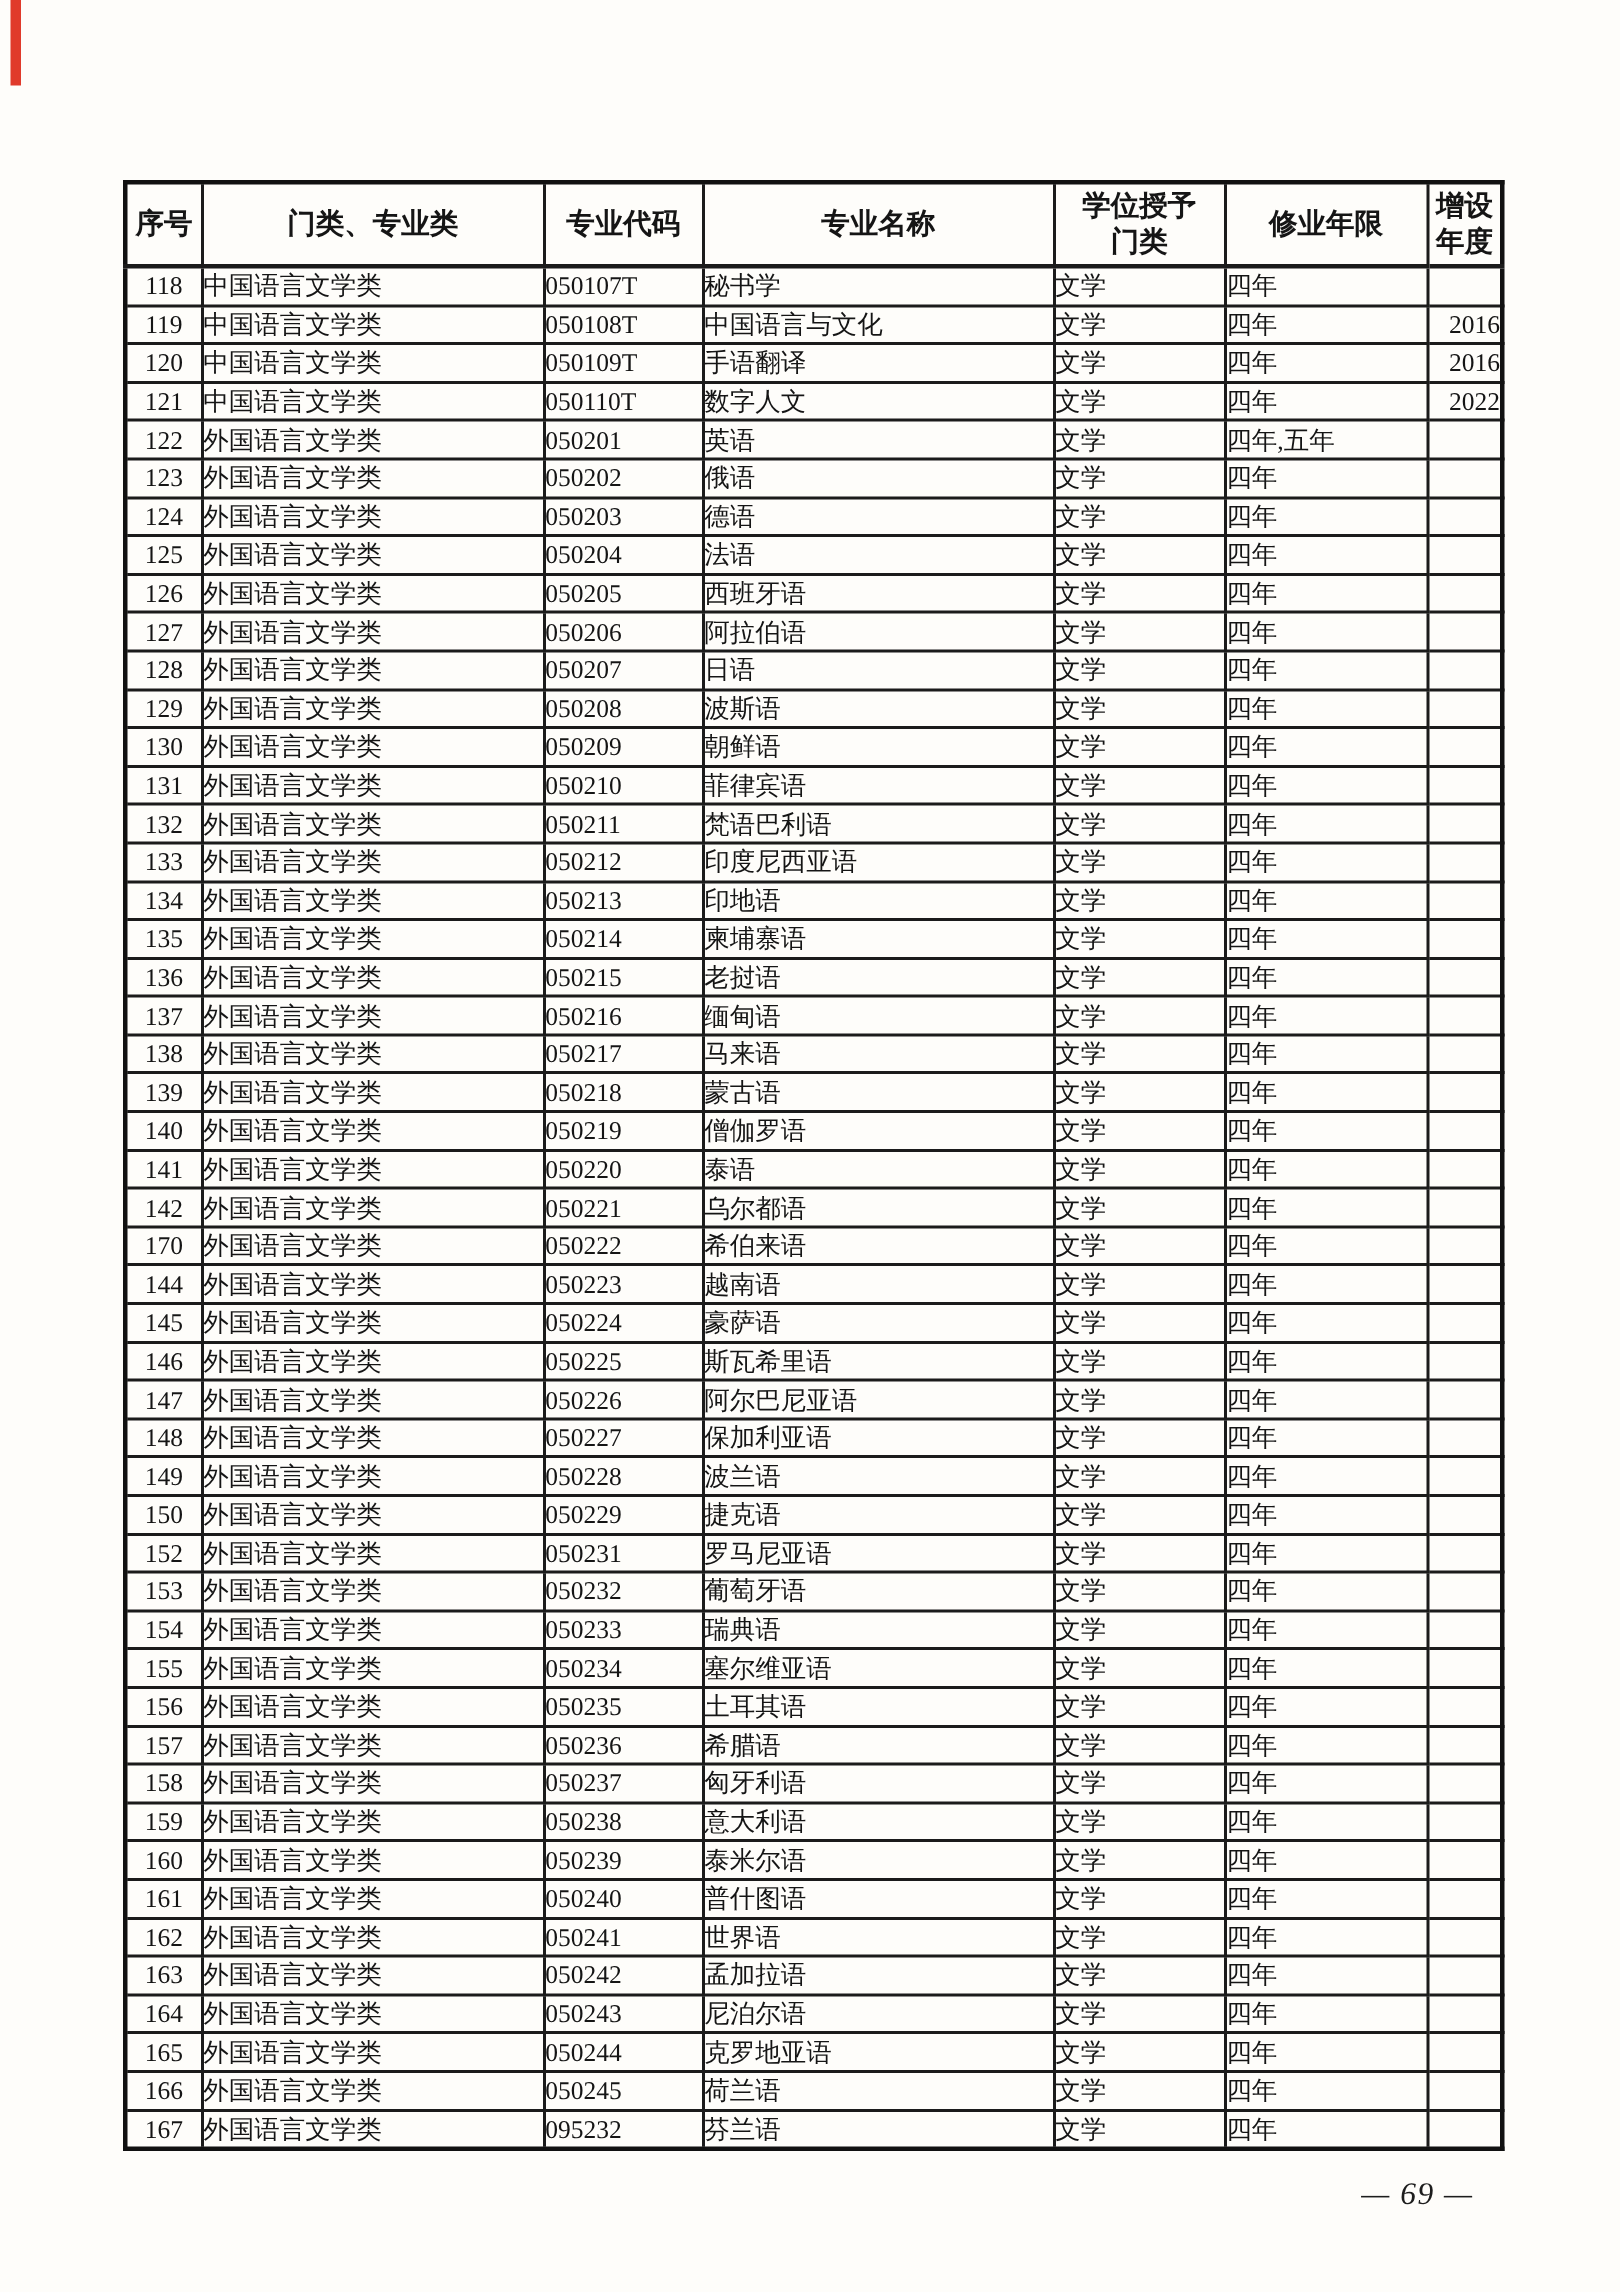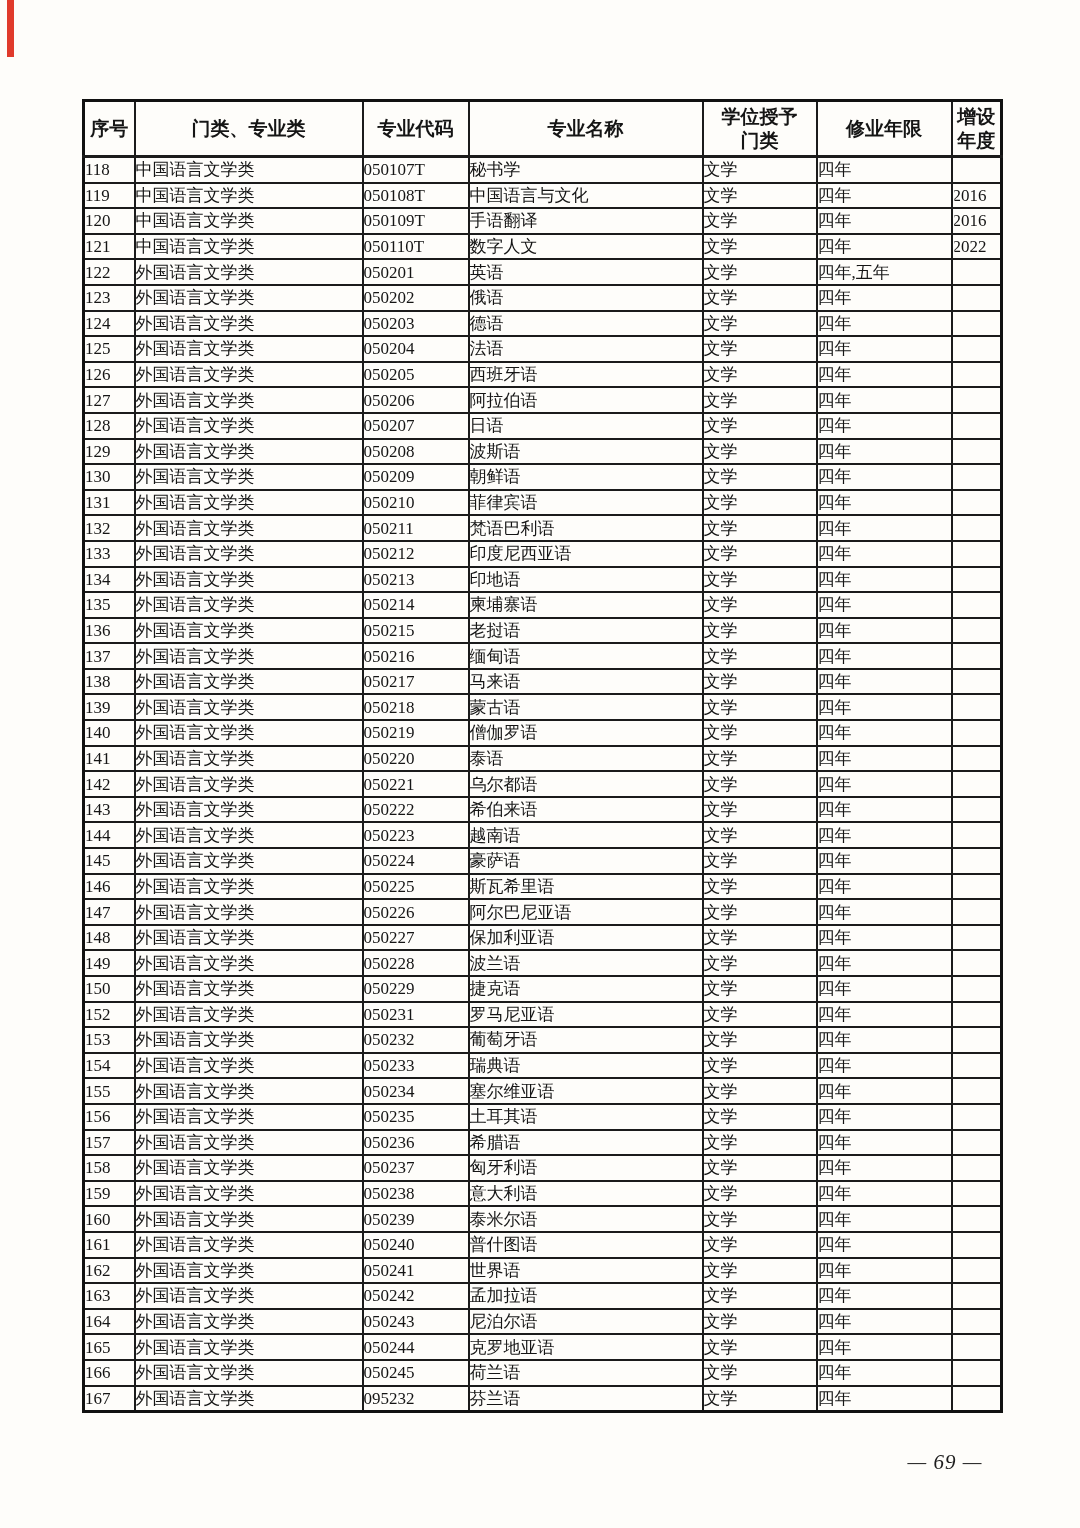--- a/index.html
+++ b/index.html
@@ -28,43 +28,43 @@
     border-collapse: collapse;
     table-layout: fixed;
   }
   table.majors th, table.majors td {
     border: 2px solid #1b1b1b;
     margin: 0;
     padding: 0;
     overflow: hidden;
     vertical-align: middle;
   }
-  table.majors { border: 3px solid #111; }
+  table.majors { border: 3px solid #111; margin-top: 21px; }
   table.majors thead th {
     height: 53px;
     font-size: 19px;
     font-weight: bold;
     text-align: center;
     white-space: pre-line;
     line-height: 1.25;
     border-bottom-width: 3px;
   }
   table.majors tbody td {
     height: 23.6px;
     font-size: 17px;
     line-height: 1;
     white-space: nowrap;
   }
-  td.c0 { }
+  td.c0 { text-align: center; }
   td.c1 { text-align: left; padding-left: 6px; }
   td.c2 { text-align: left; padding-left: 7px; }
   td.c3 { text-align: left; padding-left: 8px; }
   td.c4 { }
   td.c5 { text-align: left; }
-  td.c6 { text-align: left; font-size: 16px; border-radius: 10px; }
+  td.c6 { text-align: right; font-size: 16px; border-radius: 10px; }
   .page-number {
     position: absolute;
     left: 880px;
     top: 1450px;
     width: 130px;
     text-align: center;
     font-size: 21px;
     color: #1d1d1d;
     letter-spacing: 1px;
     font-style: italic;
@@ -318,21 +318,21 @@
       <tr>
         <td class="c0">142</td>
         <td class="c1">外国语言文学类</td>
         <td class="c2">050221</td>
         <td class="c3">乌尔都语</td>
         <td class="c4">文学</td>
         <td class="c5">四年</td>
         <td class="c6"></td>
       </tr>
       <tr>
-        <td class="c0">143</td>
+        <td class="c0">170</td>
         <td class="c1">外国语言文学类</td>
         <td class="c2">050222</td>
         <td class="c3">希伯来语</td>
         <td class="c4">文学</td>
         <td class="c5">四年</td>
         <td class="c6"></td>
       </tr>
       <tr>
         <td class="c0">144</td>
         <td class="c1">外国语言文学类</td>

